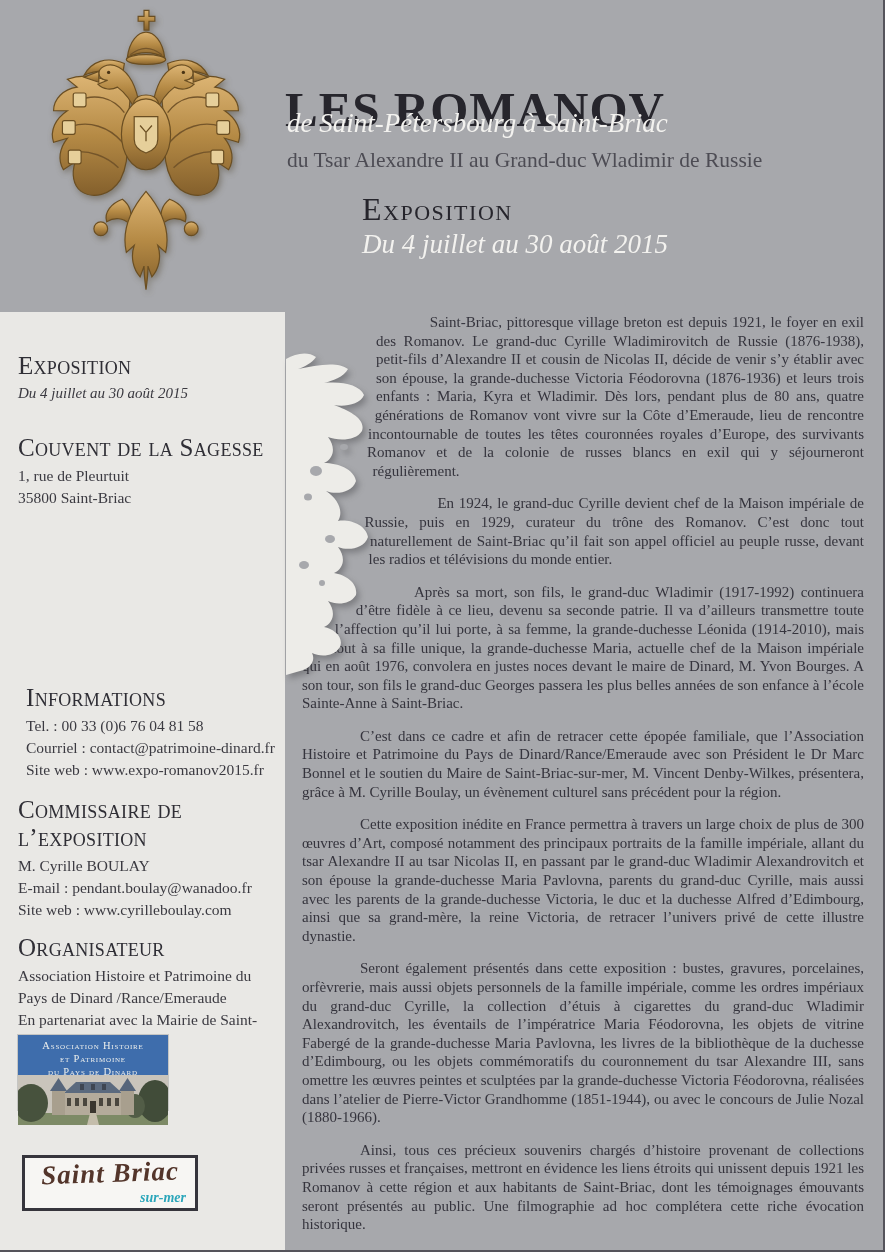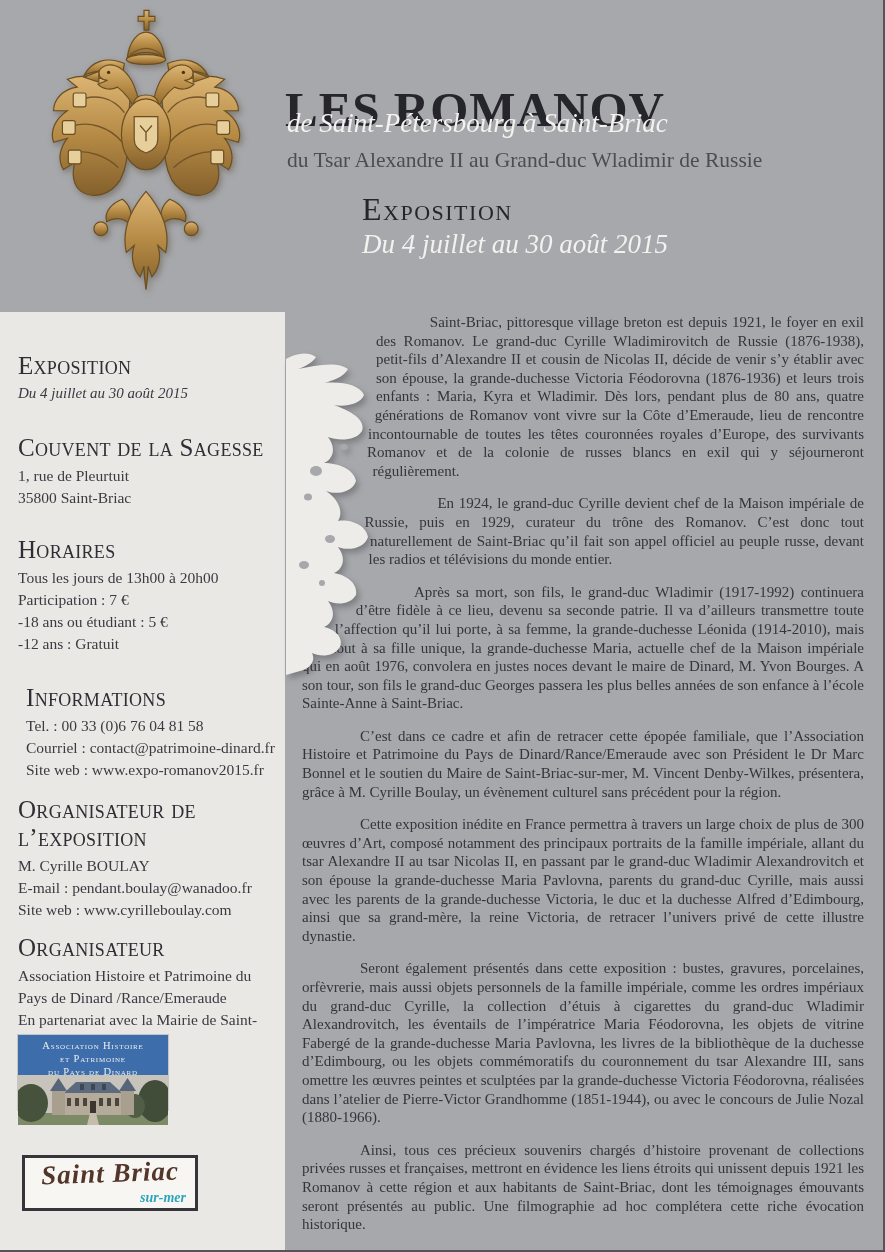--- a/index.html
+++ b/index.html
@@ -127,37 +127,30 @@
       <h2>Exposition</h2>
       <p class="it">Du 4 juillet au 30 août 2015</p>
     </section>
 
     <section class="sb s1">
       <h2>Couvent de la Sagesse</h2>
       <p>1, rue de Pleurtuit</p>
       <p>35800 Saint-Briac</p>
     </section>
 
-    <section class="sb s2">
-      <h2>Horaires</h2>
-      <p>Tous les jours de 13h00 à 20h00</p>
-      <p>Participation : 7 €</p>
-      <p>-18 ans ou étudiant : 5 €</p>
-      <p>-12 ans : Gratuit</p>
-    </section>
 
     <section class="sb s3">
       <h2>Informations</h2>
       <p>Tel. : 00 33 (0)6 76 04 81 58</p>
       <p>Courriel : contact@patrimoine-dinard.fr</p>
       <p>Site web : www.expo-romanov2015.fr</p>
     </section>
 
     <section class="sb s4">
-      <h2>Organisateur de l’exposition</h2>
+      <h2>Commissaire de l’exposition</h2>
       <p>M. Cyrille BOULAY</p>
       <p>E-mail : pendant.boulay@wanadoo.fr</p>
       <p>Site web : www.cyrilleboulay.com</p>
     </section>
 
     <section class="sb s5">
       <h2>Organisateur</h2>
       <p>Association Histoire et Patrimoine du Pays de Dinard /Rance/Emeraude</p>
       <p>En partenariat avec la Mairie de Saint-</p>
     </section>

